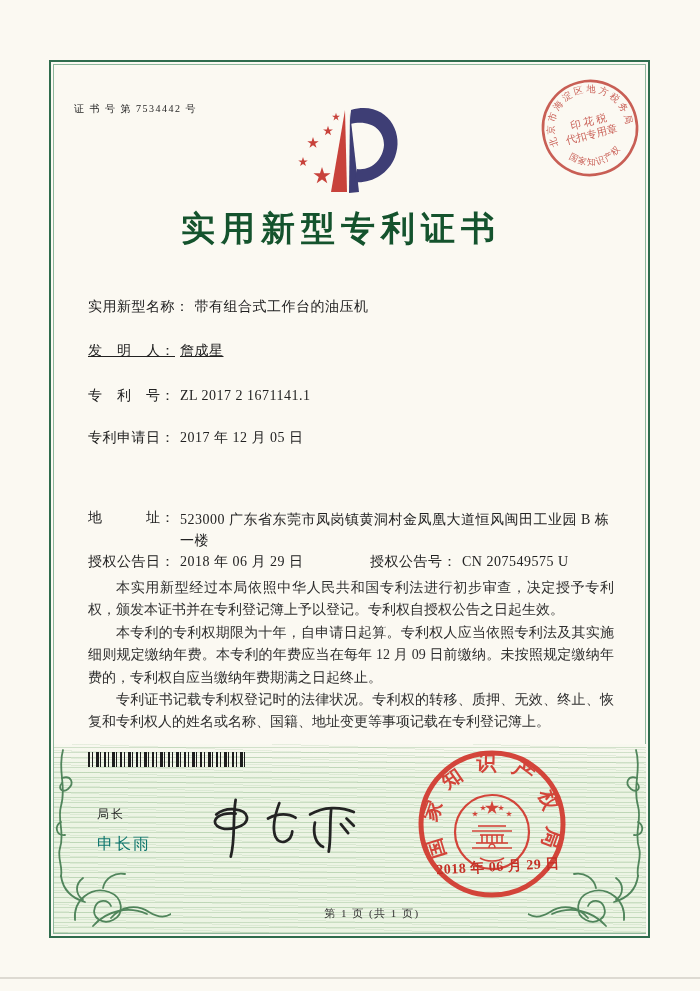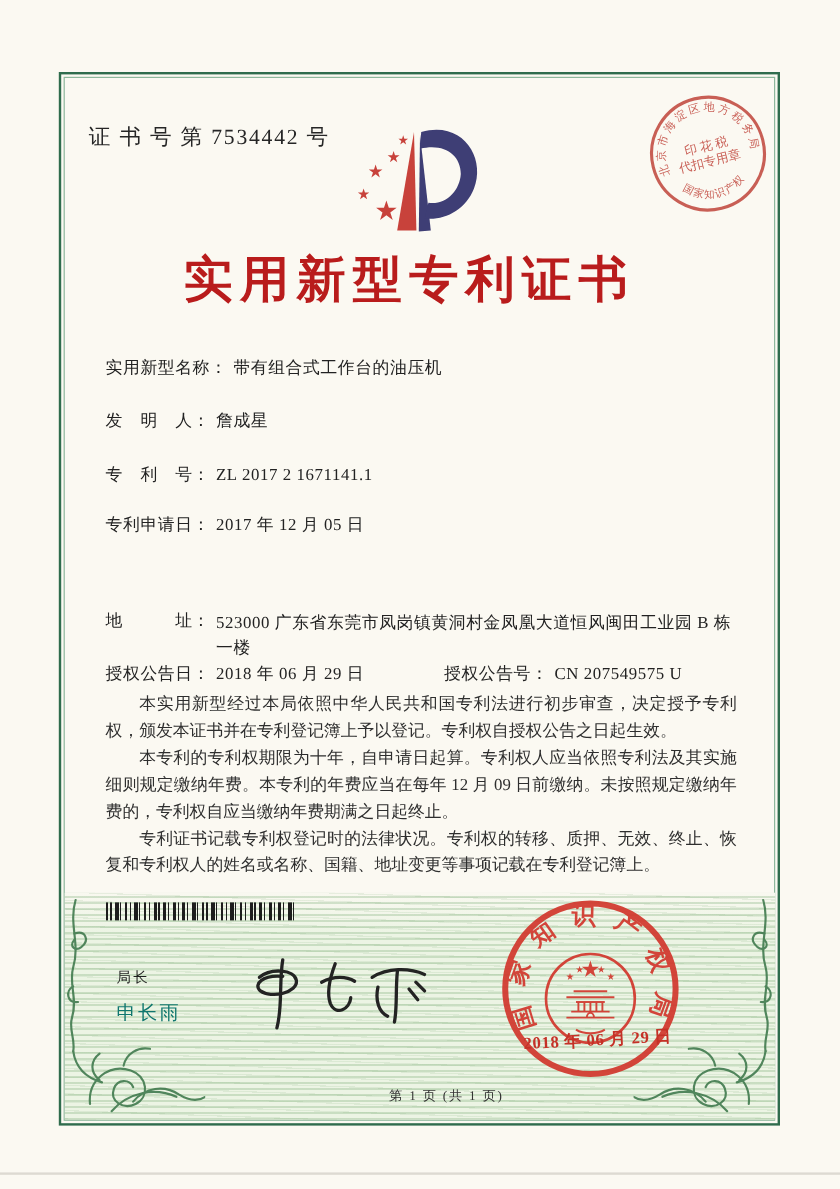--- a/index.html
+++ b/index.html
@@ -28,39 +28,39 @@
       repeating-linear-gradient(0deg, rgba(120,170,115,.30) 0 1px, rgba(0,0,0,0) 1px 5px),
       repeating-linear-gradient(2deg, rgba(120,170,115,.14) 0 1px, rgba(0,0,0,0) 1px 7px),
       linear-gradient(180deg, rgba(251,249,242,.85) 0, rgba(251,249,242,0) 34px);
   }
   .flourish { position:absolute; top:748px; width:118px; height:185px; }
   .flourish.left  { left:53px; }
   .flourish.right { left:528px; transform:scaleX(-1); }
 
   .cert-no {
     position:absolute; left:74px; top:102px;
-    font-size:18px; letter-spacing:1.5px; color:#262626;
+    font-size:10px; letter-spacing:1.5px; color:#262626;
   }
   .logo { position:absolute; left:283px; top:100px; width:134px; height:100px; }
 
   .tax-stamp {
     position:absolute; left:534px; top:72px; width:112px; height:112px;
     transform:rotate(-14deg); opacity:.88;
   }
 
   .title {
     position:absolute; left:0; right:18px; top:206px; text-align:center;
-    font-size:41px; font-weight:700; letter-spacing:6px; color:#b91c1c;
+    font-size:34px; font-weight:700; letter-spacing:6px; color:#14532d;
   }
 
   .frow { position:absolute; left:88px; width:530px; font-size:14px; color:#222; }
   .frow .flabel { letter-spacing:.5px; }
   .frow .fvalue { margin-left:5px; letter-spacing:.5px; }
   .row-name      { top:298px; }
-  .row-inventor  { top:342px; }
+  .row-inventor  { top:342px;text-decoration:underline; }
   .row-patentno  { top:387px; }
   .row-filing    { top:429px; }
   .row-patentee  { top:468px; }
   .row-address   { top:509px;font-family:Liberation Serif, serif; }
   .row-address .fvalue { display:inline-block; width:436px; vertical-align:top; line-height:21px; }
   .row-grant     { top:553px; }
   .row-grant .grant-no { position:absolute; left:282px; top:0; white-space:nowrap; }
 
   .paras {
     position:absolute; left:88px; top:577px; width:526px;

